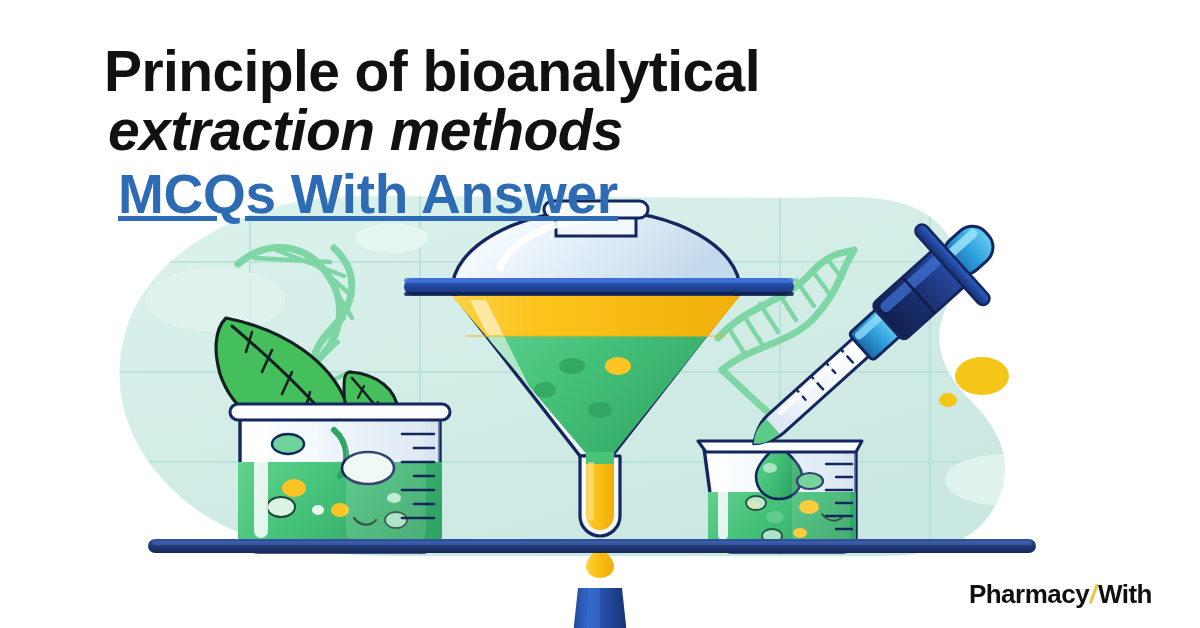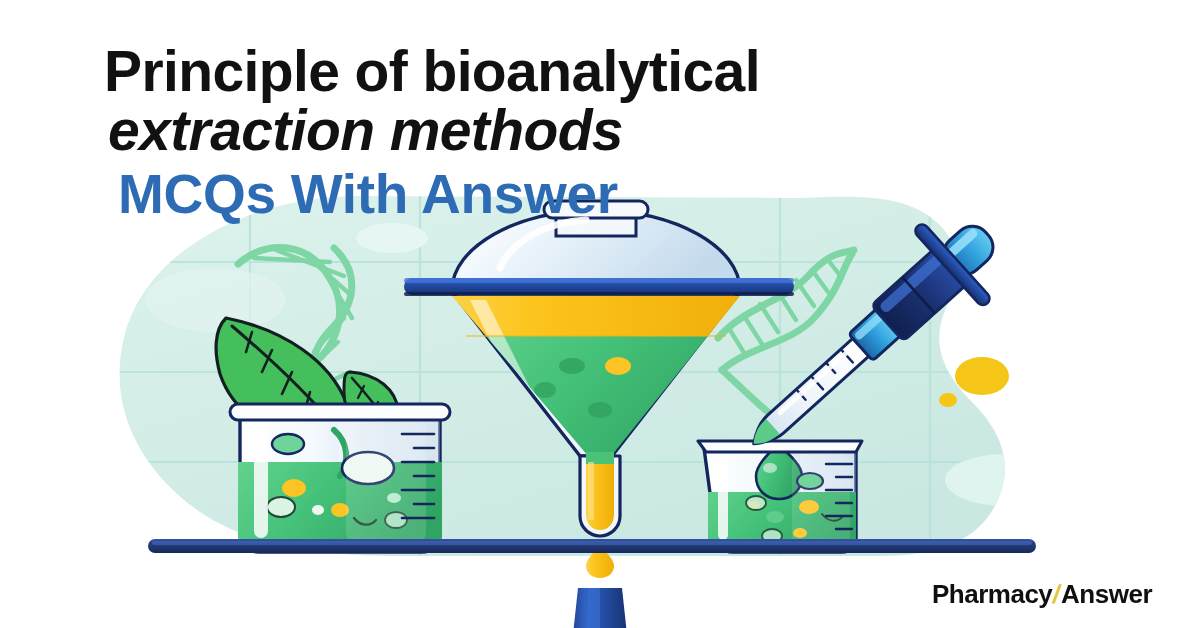--- a/index.html
+++ b/index.html
@@ -36,20 +36,21 @@
   .title-line.l2 { padding-left:12px;font-style:italic; }
   .title-sub {
     margin-top:5px;
     padding-left:22px;
     font-size:55px;
     font-weight:bold;
     letter-spacing:-0.3px;
     line-height:1.04;
     color:#2d6cb5;
     white-space:nowrap;
+    text-decoration:underline;
   }
 
   
   .watermark {
     position:absolute;
     right:48px; bottom:18px;
     z-index:45;
     display:flex;
     align-items:flex-end;
     font-size:26px;
@@ -390,16 +391,16 @@
 
   <div class="title-block">
     <div class="title-line l1">Principle of bioanalytical</div>
     <div class="title-line l2">extraction methods</div>
     <div class="title-sub">MCQs With Answer</div>
   </div>
 
   <div class="watermark">
     <span>Pharmacy</span>
       <span class="slash">/</span>
-      <span>Answer</span>
+      <span>With</span>
   </div>
 
 </div>
 
 </body></html>

